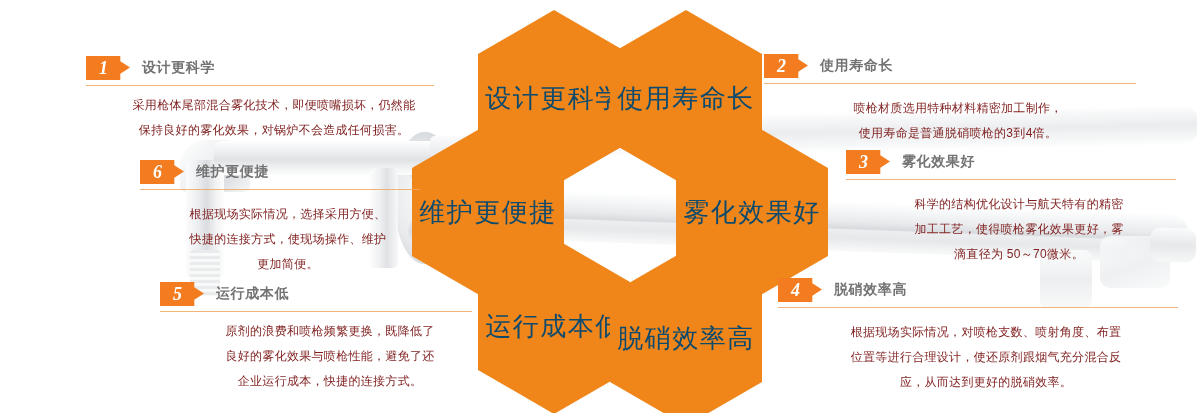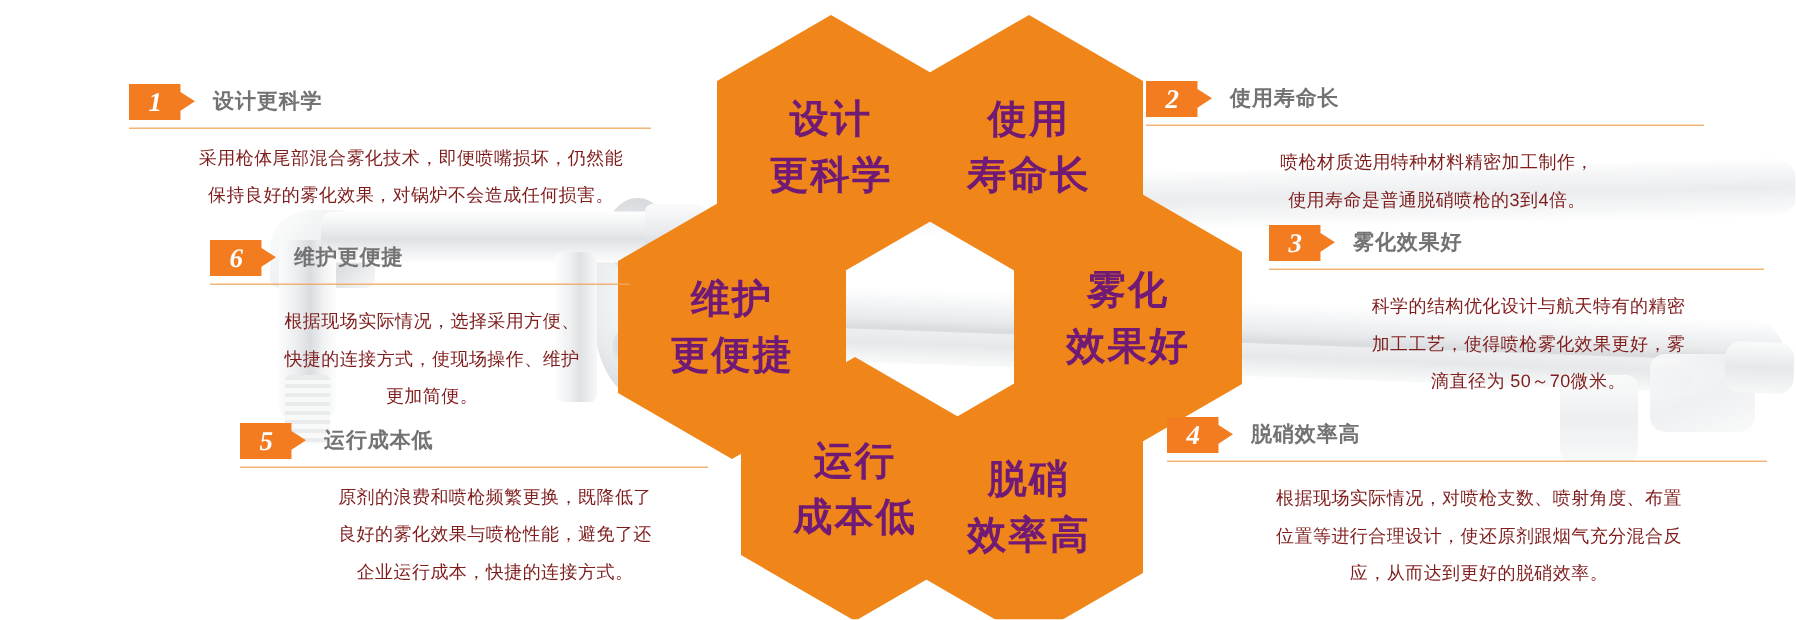--- a/index.html
+++ b/index.html
@@ -108,38 +108,38 @@
   
   #hex-cluster { position:absolute; left:430px; top:4px; width:348px; height:400px; }
 
   .hex {
     position:absolute;
     width:152px;
     height:176px;
     background:#f08519;
     clip-path:polygon(50% 0%, 100% 25%, 100% 75%, 50% 100%, 0% 75%, 0% 25%);
     display:flex;
-    flex-direction:column;
+    flex-direction:row;
     align-items:center;
     justify-content:center;
-    color:#701a75;
-    font-weight:bold;
+    color:#0c4a6e;
+    font-weight:normal;
     font-size:26px;
     line-height:1.42;
     letter-spacing:1.5px;
     text-align:center;
     user-select:none;
   }
   .hex span { display:block; white-space:nowrap; }
 
   #hex-design        { left:48px;  top:6px;   }
   #hex-lifespan      { left:180px; top:6px;   }
-  #hex-maintenance   { left:-18px; top:126px; }
+  #hex-maintenance   { left:-18px; top:120px; }
   #hex-atomization   { left:246px; top:120px; }
-  #hex-cost          { left:48px;  top:234px;margin-left:16px; }
+  #hex-cost          { left:48px;  top:234px; }
   #hex-denitration   { left:180px; top:246px; }
 
   
   .feature { position:absolute; }
 
   .feature-head { display:flex; align-items:center; height:24px; }
 
   .badge {
     width:44px; height:24px;
     background:#f47c20;

